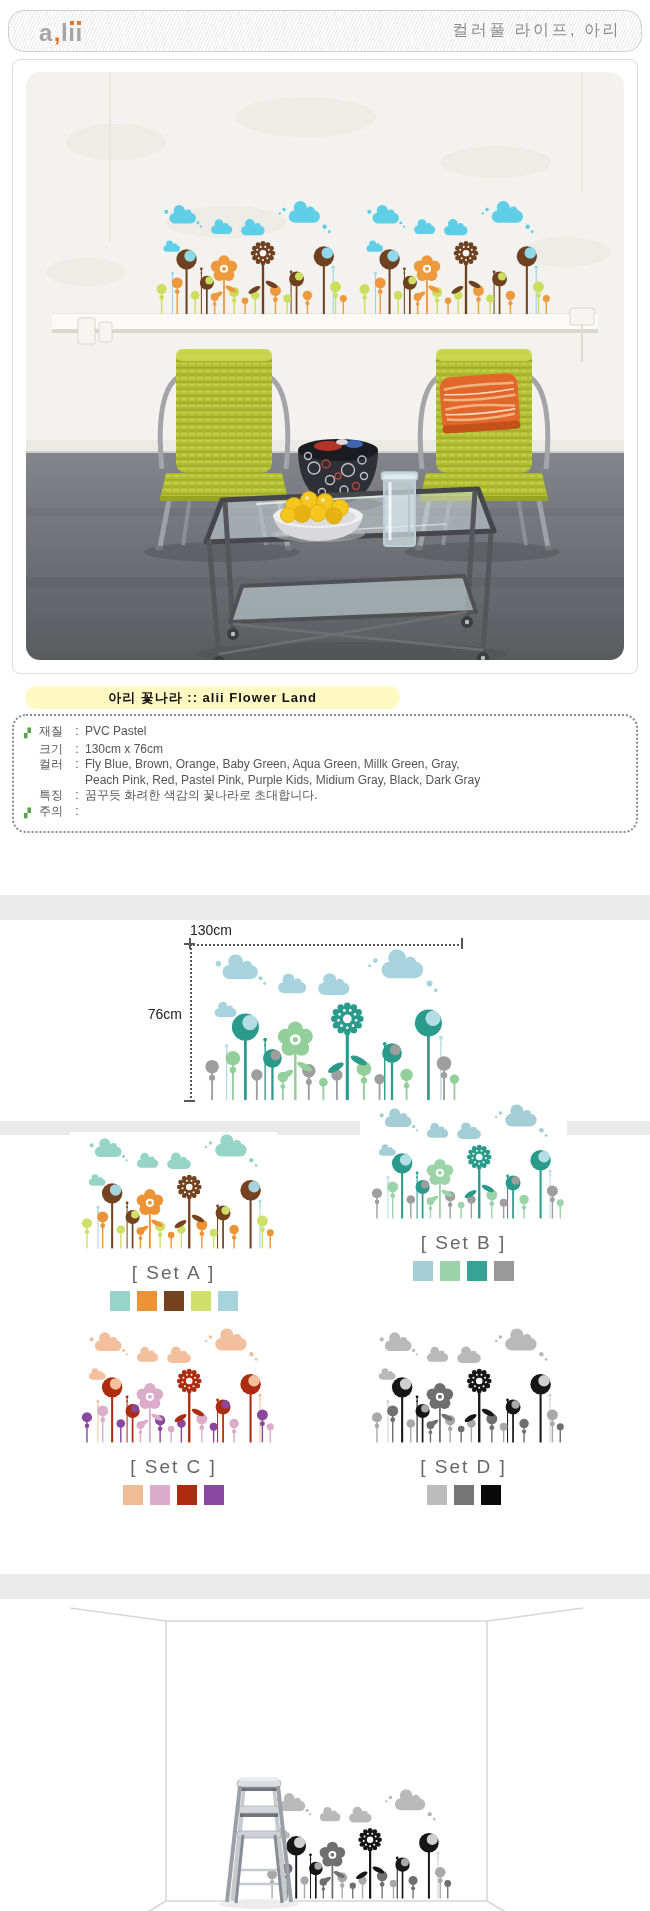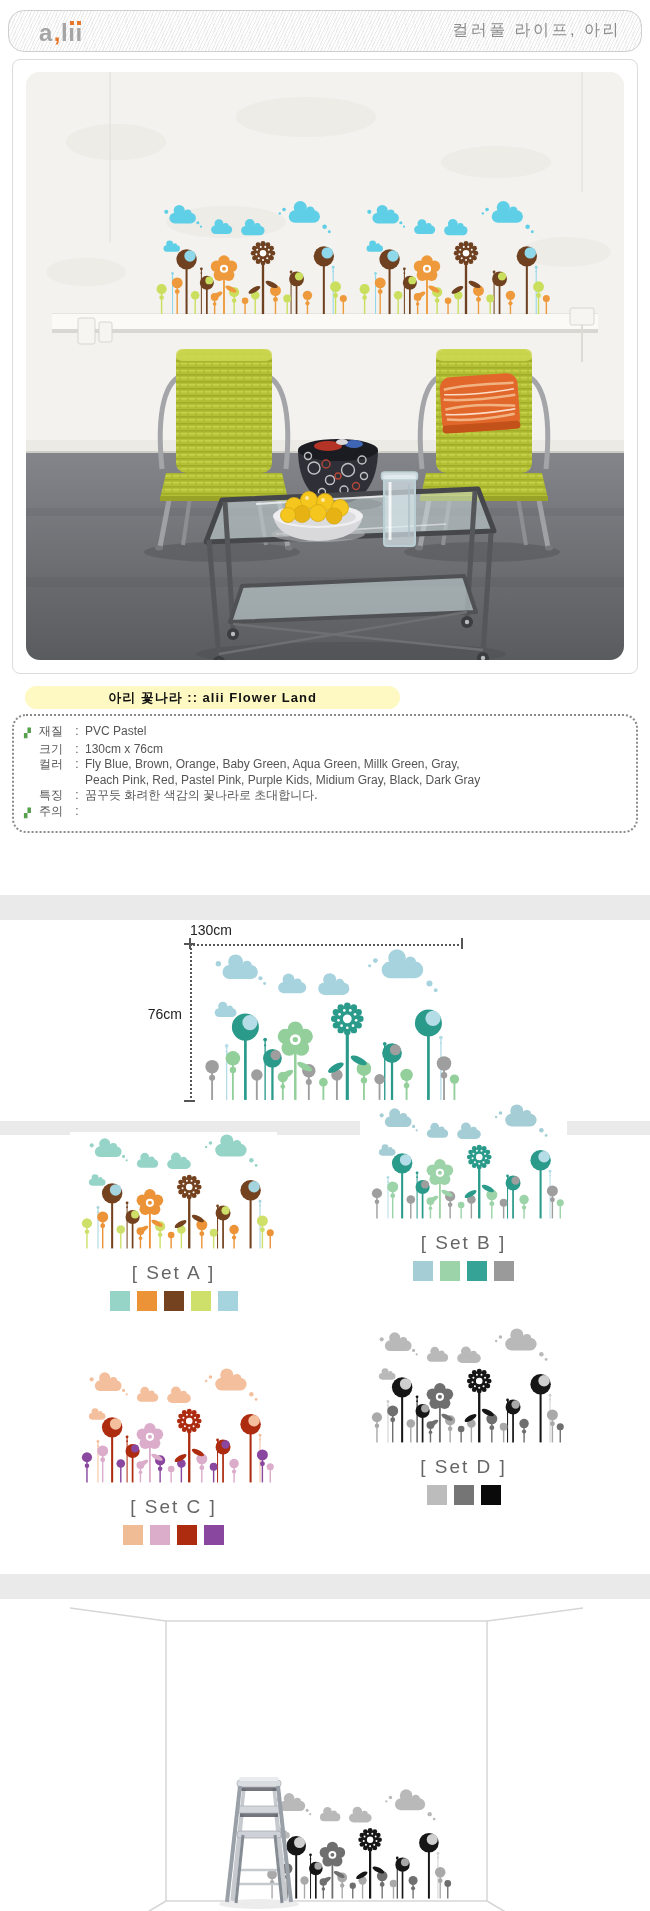--- a/index.html
+++ b/index.html
@@ -976,21 +976,21 @@
           <circle cx="232.4" cy="69.6" r="7.3" fill="#b5dde8"></circle>
         </svg></div>
     <div class="set-label">[ Set B ]</div>
     <div class="swatches">
         <span class="sw" style="background: rgb(165, 205, 214);"></span>
         <span class="sw" style="background: rgb(157, 211, 168);"></span>
         <span class="sw" style="background: rgb(53, 163, 150);"></span>
         <span class="sw" style="background: rgb(154, 154, 154);"></span>
       </div>
   </div>
-  <div class="set-cell" style="left:70px;top:1364px">
+  <div class="set-cell" style="left:70px;top:1324px">
     <div class="scene-box"><svg viewBox="0 0 260 150" width="100%" height="100%" preserveAspectRatio="xMidYMax meet">
           <circle cx="26" cy="17" r="2.6" fill="#f4bf9d"></circle>
           <g fill="#f4bf9d">
             <rect x="30.0" y="18.2" width="34" height="13.6" rx="6.8"></rect>
             <circle cx="42.6" cy="15.2" r="7.1"></circle>
             <circle cx="53.5" cy="18.9" r="4.8"></circle>
           </g>
           <circle cx="66.5" cy="31" r="2" fill="#f4bf9d"></circle>
           <circle cx="70.5" cy="36" r="1.4" fill="#f4bf9d"></circle>
           <g fill="#f4bf9d">

